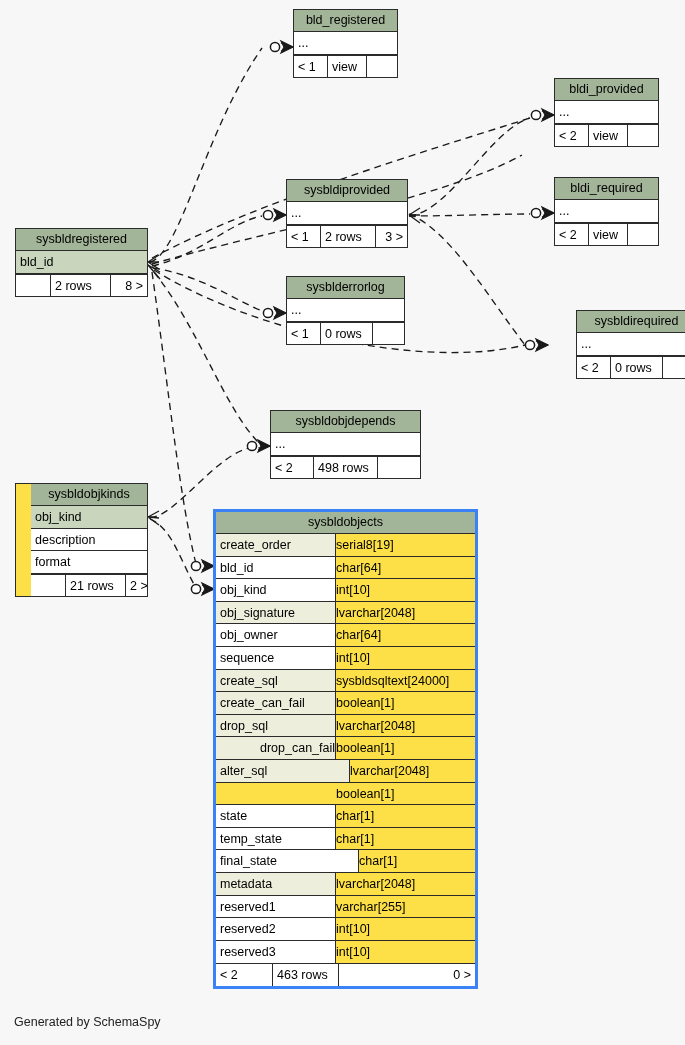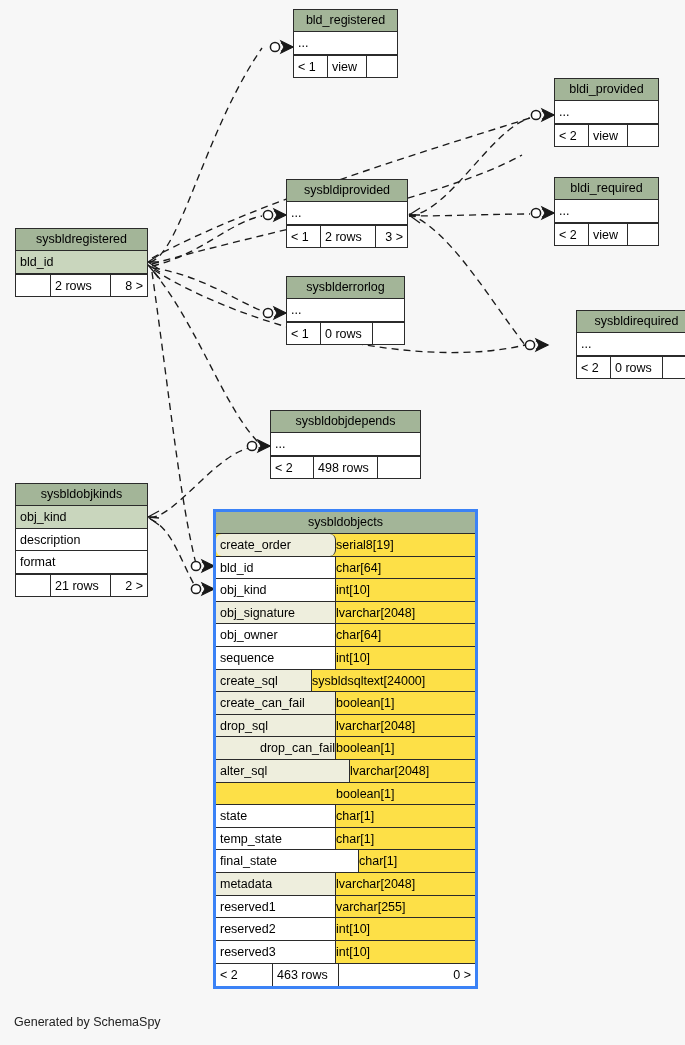--- a/index.html
+++ b/index.html
@@ -265,37 +265,37 @@
   <div class="tbl" style="left:15px;top:228px;width:133px;">
     <div class="thead">sysbldregistered</div>
     <div class="row single idx">bld_id</div>
     <div class="tfoot">
       <div class="f-left" style="width:35px"></div>
       <div class="f-mid" style="width:60px">2 rows</div>
       <div class="f-right">8 &gt;</div>
     </div>
   </div>
 
-  <div class="tbl" style="left:15px;top:483px;width:133px;">
+  <div class="tbl" style="left:15px;top:483px;width:133px;padding-left:15px;">
     <div class="thead">sysbldobjkinds</div>
     <div class="row single idx">obj_kind</div>
     <div class="row single plain">description</div>
     <div class="row single plain">format</div>
     <div class="tfoot">
       <div class="f-left" style="width:35px"></div>
       <div class="f-mid" style="width:60px">21 rows</div>
       <div class="f-right">2 &gt;</div>
     </div>
   </div>
 
   <div class="tbl thick" style="left:213px;top:509px;width:265px;">
     <div class="thead">sysbldobjects</div>
     <div class="rows" id="objects-rows">
         <div class="row key">
-          <div class="c-name" style="width: 120px; border-radius: 6px;">create_order</div>
+          <div class="c-name" style="width: 120px;">create_order</div>
           <div class="c-type">serial8[19]</div>
         </div>
         <div class="row plain">
           <div class="c-name" style="width: 120px;">bld_id</div>
           <div class="c-type">char[64]</div>
         </div>
         <div class="row plain">
           <div class="c-name" style="width: 120px;">obj_kind</div>
           <div class="c-type">int[10]</div>
         </div>
@@ -305,21 +305,21 @@
         </div>
         <div class="row plain">
           <div class="c-name" style="width: 120px;">obj_owner</div>
           <div class="c-type">char[64]</div>
         </div>
         <div class="row plain">
           <div class="c-name" style="width: 120px;">sequence</div>
           <div class="c-type">int[10]</div>
         </div>
         <div class="row key">
-          <div class="c-name" style="width: 96px;">create_sql</div>
+          <div class="c-name" style="width: 120px;">create_sql</div>
           <div class="c-type">sysbldsqltext[24000]</div>
         </div>
         <div class="row key">
           <div class="c-name" style="width: 120px;">create_can_fail</div>
           <div class="c-type">boolean[1]</div>
         </div>
         <div class="row key">
           <div class="c-name" style="width: 120px;">drop_sql</div>
           <div class="c-type">lvarchar[2048]</div>
         </div>

